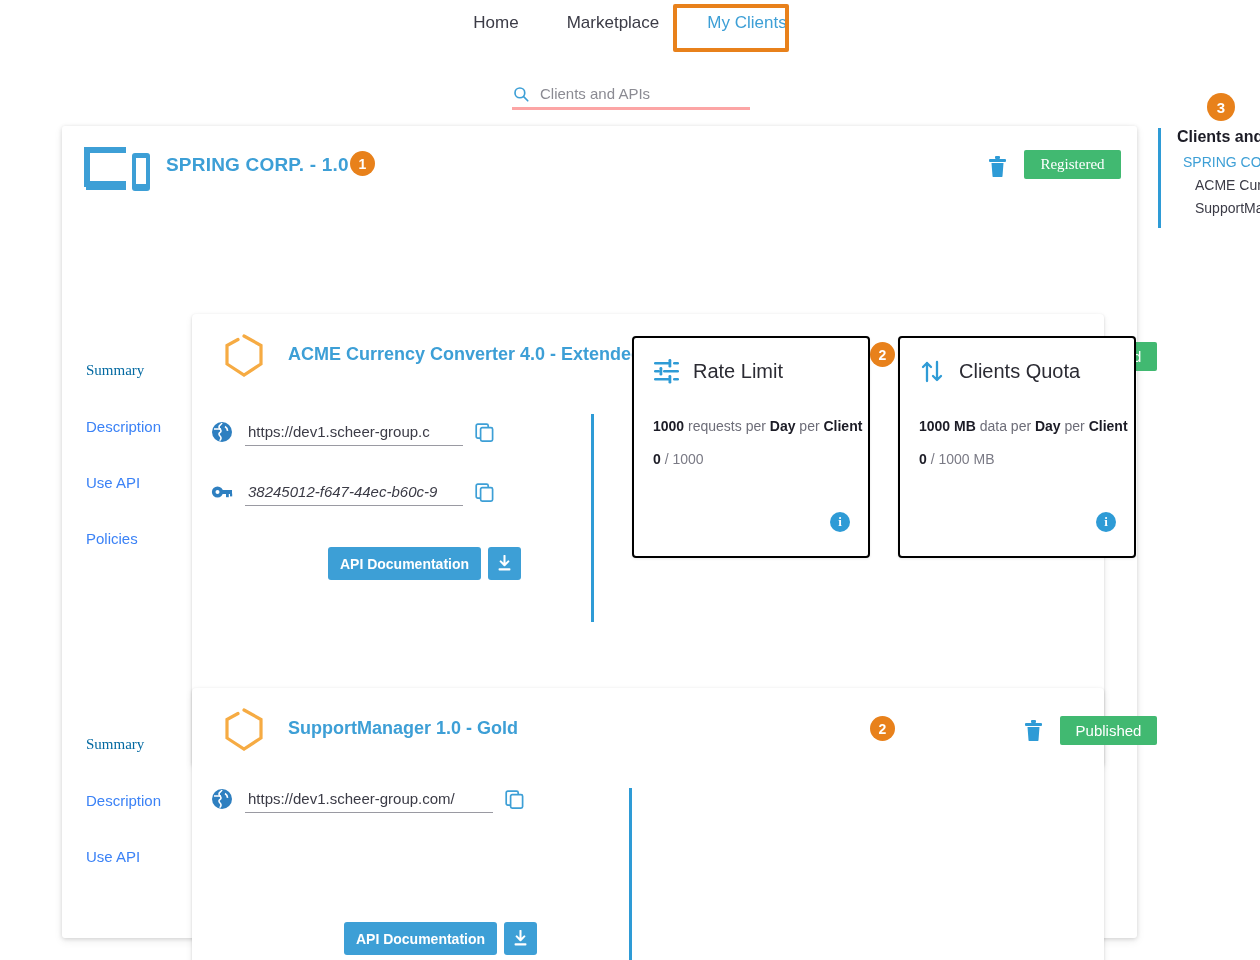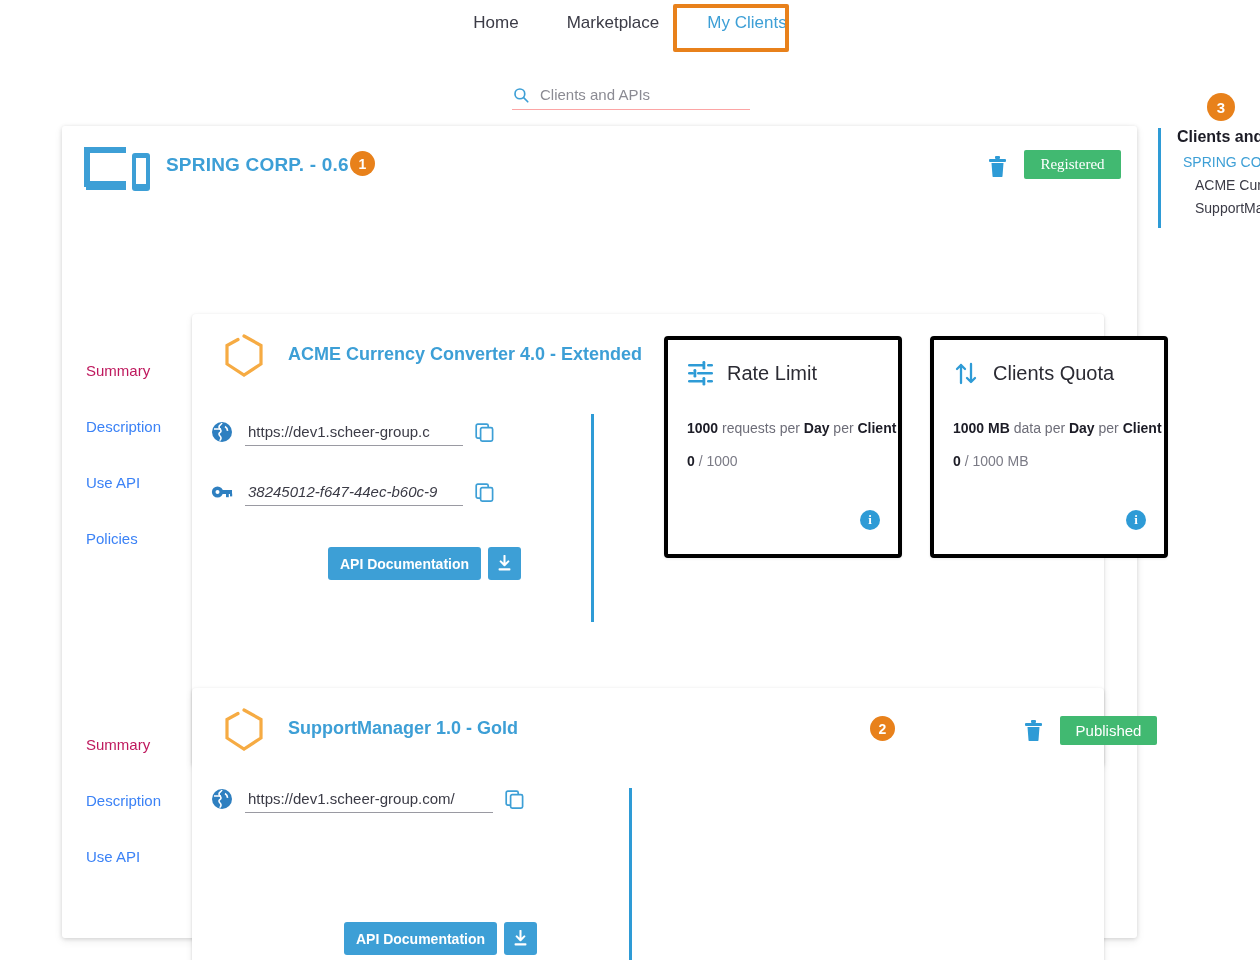--- a/index.html
+++ b/index.html
@@ -23,21 +23,21 @@
   }
   .navitem.active { color: #3d9fd6; }
   .nav-highlight {
     position: absolute; left: 673px; top: 4px; width: 116px; height: 48px;
     border: 4px solid #e8811b; background: transparent; border-radius: 2px;
   }
 
   
   .searchwrap {
     position: absolute; left: 512px; top: 80px; width: 238px; height: 30px;
-    border-bottom: 1px solid #fca5a5;
+    border-bottom: 3px solid #fca5a5;
     display: flex; align-items: center; gap: 10px;
   }
   .search-icon { width: 18px; height: 18px; flex: 0 0 18px; color: #3d9fd6; }
   .search-input {
     border: none; outline: none; background: transparent;
     font-family: "Liberation Sans", sans-serif; font-size: 15px;
     color: #44444c; width: 195px; padding: 0;
   }
   .search-input::placeholder { color: #8b8b93; }
 
@@ -73,21 +73,21 @@
     background: #41b971; color: #fff; font-size: 15px; border-radius: 2px;
   }
   .badge-registered { left: 962px; top: 24px; width: 97px; height: 29px; font-family: Liberation Serif, serif; }
 
   
   .api-block { position: relative; }
   .api-nav { position: absolute; width: 120px; }
   .api-nav-item {
     font-size: 15px; color: #3b82f6; margin-bottom: 39px; white-space: nowrap; cursor: pointer;
   }
-  .api-nav-item.active { color: #be185d; }
+  .api-nav-item.active { color: #0369a1; font-family: Liberation Serif, serif; }
 
   .api-card {
     position: absolute; background: #fff; border-radius: 4px;
     box-shadow: 0 1px 3px rgba(0,0,0,.16), 0 3px 9px rgba(0,0,0,.06);
   }
   .api-head { position: relative; height: 78px; }
   .hex-icon { position: absolute; left: 29px; top: 19px; width: 46px; height: 46px; }
   .api-title {
     position: absolute; left: 96px; top: 30px;
     font-size: 18px; font-weight: bold; color: #3d9fd6;
@@ -120,23 +120,22 @@
     font-family: "Liberation Sans", sans-serif;
   }
   .btn-dl {
     position: absolute; background: #3d9fd6; border: none; border-radius: 3px;
     display: inline-flex; align-items: center; justify-content: center; cursor: pointer;
     color: #fff;
   }
 
   
   .policy-card {
-    position: absolute; background: #fff; border: 4px solid #000000; border-radius: 4px;
+    position: absolute; background: #fff; border: 2px solid #000000; border-radius: 4px;
     box-shadow: 0 1px 3px rgba(0,0,0,.08);
-    margin-left: 32px;
   }
   .policy-head {
     position: absolute; left: 19px; top: 20px; display: flex; align-items: center; gap: 13px;
   }
   .policy-icon { width: 27px; height: 27px; color: #2e9bd6; }
   .policy-title { font-size: 20px; color: #2b2b33; }
   .policy-line1 { position: absolute; left: 19px; top: 80px; font-size: 14px; color: #6d6d78; }
   .policy-line1 b { color: #1c1c26; }
   .policy-line2 { position: absolute; left: 19px; top: 113px; font-size: 14px; color: #7a7a85; }
   .policy-line2 b { color: #1c1c26; }
@@ -183,21 +182,21 @@
 
     <div class="client-head">
       <span class="device-icon">
         <svg viewBox="0 0 68 50" width="68" height="50" fill="currentColor">
           <path d="M2 2h42v6H8v28h36v6H2z"></path>
           <rect x="4" y="38" width="40" height="7"></rect>
           <rect x="50" y="8" width="18" height="38" rx="3"></rect>
           <rect x="54" y="13" width="10" height="26" fill="#fff"></rect>
         </svg>
       </span>
-      <div class="client-title">SPRING CORP. - 0.6</div>
+      <div class="client-title">SPRING CORP. - 1.0</div>
       <span class="marker marker-1">1</span>
 
       <span class="trash client-trash">
         <svg viewBox="0 0 17 21" width="17" height="21" fill="currentColor">
           <rect x="0" y="3" width="17" height="3" rx="1"></rect>
           <rect x="6" y="0" width="5" height="3" rx="1"></rect>
           <path d="M2.5 7h12l-1 13a1.5 1.5 0 0 1-1.5 1.4H5A1.5 1.5 0 0 1 3.5 20z"></path>
         </svg>
       </span>
       <span class="badge badge-registered">Registered</span>

